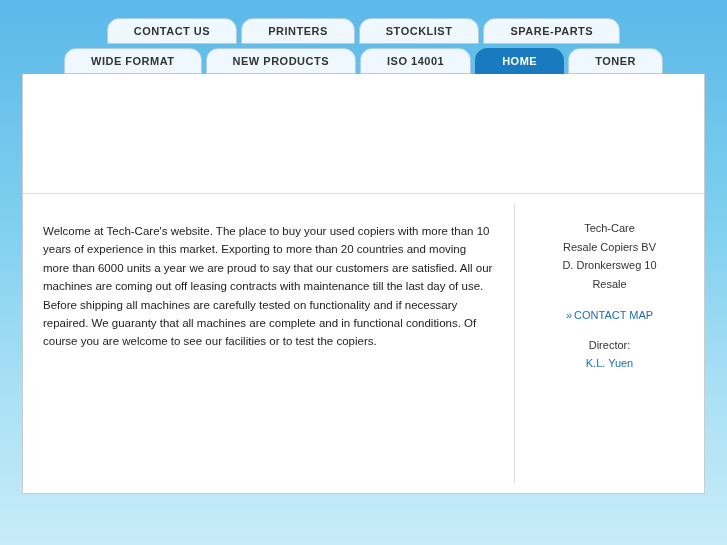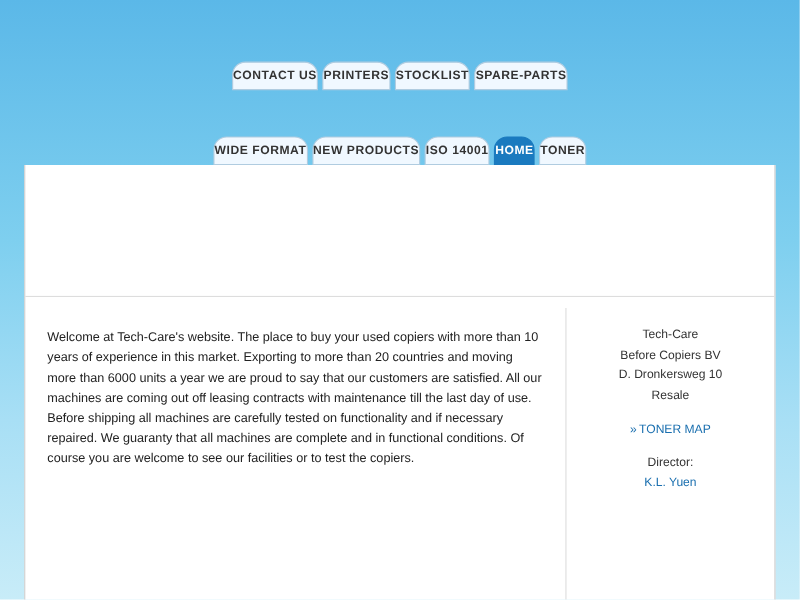--- a/index.html
+++ b/index.html
@@ -23,29 +23,28 @@
 
     .nav-row {
       display: flex;
       gap: 4px;
     }
 
     .nav-tab {
       background: #f0f8ff;
       border: 1px solid #b0cce0;
       border-radius: 12px 12px 0 0;
-      padding: 6px 0;
+      padding: 6px 26px;
       font-size: 11px;
       font-weight: bold;
       color: #333;
       letter-spacing: 0.5px;
       cursor: pointer;
       text-transform: uppercase;
       white-space: nowrap;
-      margin-top: 38px;
     }
 
     .nav-tab.active {
       background: #1a7abf;
       color: #ffffff;
       border-color: #1a7abf;
     }
 
     .main-content {
       background: #ffffff;
@@ -137,24 +136,24 @@
   </div>
 </div>
 
 <div class="main-content">
   <div class="banner-area"></div>
   <div class="content-inner">
     <div class="left-content">Welcome at Tech-Care's website. The place to buy your used copiers with more than 10 years of experience in this market. Exporting to more than 20 countries and moving more than 6000 units a year we are proud to say that our customers are satisfied. All our machines are coming out off leasing contracts with maintenance till the last day of use. Before shipping all machines are carefully tested on functionality and if necessary repaired. We guaranty that all machines are complete and in functional conditions. Of course you are welcome to see our facilities or to test the copiers.</div>
     <div class="right-sidebar">
       <div class="company-info">
         <div>Tech-Care</div>
-        <div>Before Copiers BV</div>
+        <div>Resale Copiers BV</div>
         <div>D. Dronkersweg 10</div>
         <div>Resale</div>
       </div>
-      <a class="google-map-link" href="#">TONER MAP</a>
+      <a class="google-map-link" href="#">CONTACT MAP</a>
       <div class="director-info">
         <div>Director:</div>
         <div class="director-name">K.L. Yuen</div>
       </div>
     </div>
   </div>
 </div>
 
 </body></html>

